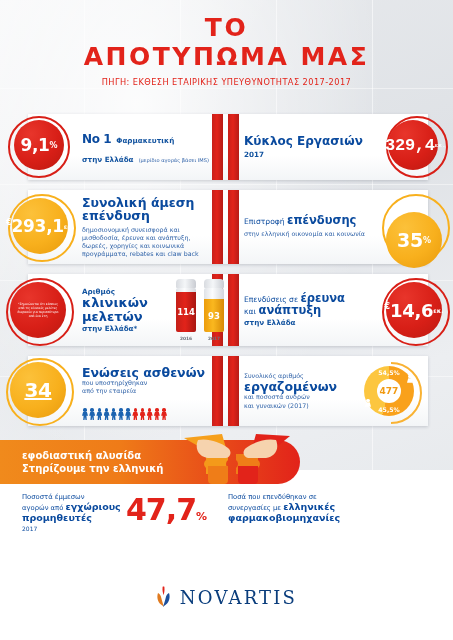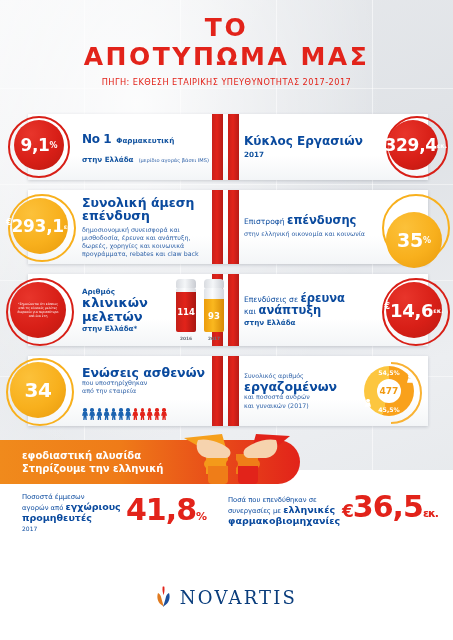--- a/index.html
+++ b/index.html
@@ -209,21 +209,21 @@
     </div>
   </div>
 
   <div class="ring ring-red" style="left:8px;top:8px;width:58px;height:58px;"></div>
   <div class="circ red" style="left:14px;top:12px;width:50px;height:50px;">
     <span class="c-val">9,1</span>
       <span class="c-sup">%</span>
   </div>
 
   <div class="ring ring-red" style="left:386px;top:8px;width:58px;height:58px;"></div>
-  <div class="circ red" style="left:388px;top:12px;width:50px;height:50px;">
+  <div class="circ red" style="left:388px;top:12px;width:50px;height:50px;font-family:Liberation Mono, monospace;">
     <span class="c-eur">€</span>
       <span class="c-val">329,4</span>
       <span class="c-sub">εκ.</span>
   </div>
 
   <div class="row r2">
     <div class="row-inner">
       <div class="stripe stripe-a"></div>
       <div class="stripe stripe-b"></div>
 
@@ -394,21 +394,21 @@
             <div class="gb"></div>
           </div>
         <div class="donut-hole">
           <span>477</span>
         </div>
       </div>
     </div>
   </div>
   <div class="ring ring-org" style="left:6px;top:250px;width:64px;height:64px;"></div>
   <div class="circ org" style="left:10px;top:254px;width:56px;height:56px;">
-    <span class="c-val" style="font-size:20px;">34</span>
+    <span class="c-val" style="font-size:20px;text-decoration:underline;">34</span>
   </div>
 </div>
 
 <div class="band">
   <div class="band-txt">
     <div>εφοδιαστική αλυσίδα</div>
     <div>Στηρίζουμε την ελληνική</div>
   </div>
 </div>
 <svg class="hands" viewBox="0 0 110 58">
@@ -429,37 +429,34 @@
       <div>
         <span>αγορών από</span>
         <b>εγχώριους</b>
       </div>
       <div>
         <b>προμηθευτές</b>
       </div>
       <div class="yr">2017</div>
     </div>
     <div class="bs-val">
-      <span>41,8</span><span class="u">%</span>
+      <span>47,7</span><span class="u">%</span>
     </div>
   </div>
 
   <div class="bstat bs2">
     <div class="bs-lbl" style="width:110px;">
       <div>Ποσά που επενδύθηκαν σε</div>
       <div>
         <span>συνεργασίες με</span>
         <b>ελληνικές</b>
       </div>
       <div>
         <b>φαρμακοβιομηχανίες</b>
       </div>
-    </div>
-    <div class="bs-val">
-      <span class="e">€</span><span>36,5</span><span class="u">εκ.</span>
     </div>
   </div>
 </div>
 
 <div class="footer">
   <svg class="logo-mark" viewBox="0 0 16 22">
     <path d="M6.6 1 C6.2 5 7 7 7.6 9.2 C8.1 7 8.8 5 8.4 1 C8.4 0.4 6.6 0.4 6.6 1 Z" fill="#e2231a"></path>
     <path d="M2 7 C0.6 11 1.6 16 5 18.6 C7 20.2 8 21 8 21 C8 21 6 15 5.4 12.2 C4.8 9.4 3.6 7.6 2 7 Z" fill="#e07a1f"></path>
     <path d="M13 7 C14.4 11 13.4 16 10 18.6 C8 20.2 7 21 7 21 C7 21 9 15 9.6 12.2 C10.2 9.4 11.4 7.6 13 7 Z" fill="#1b4f9c"></path>
   </svg>

